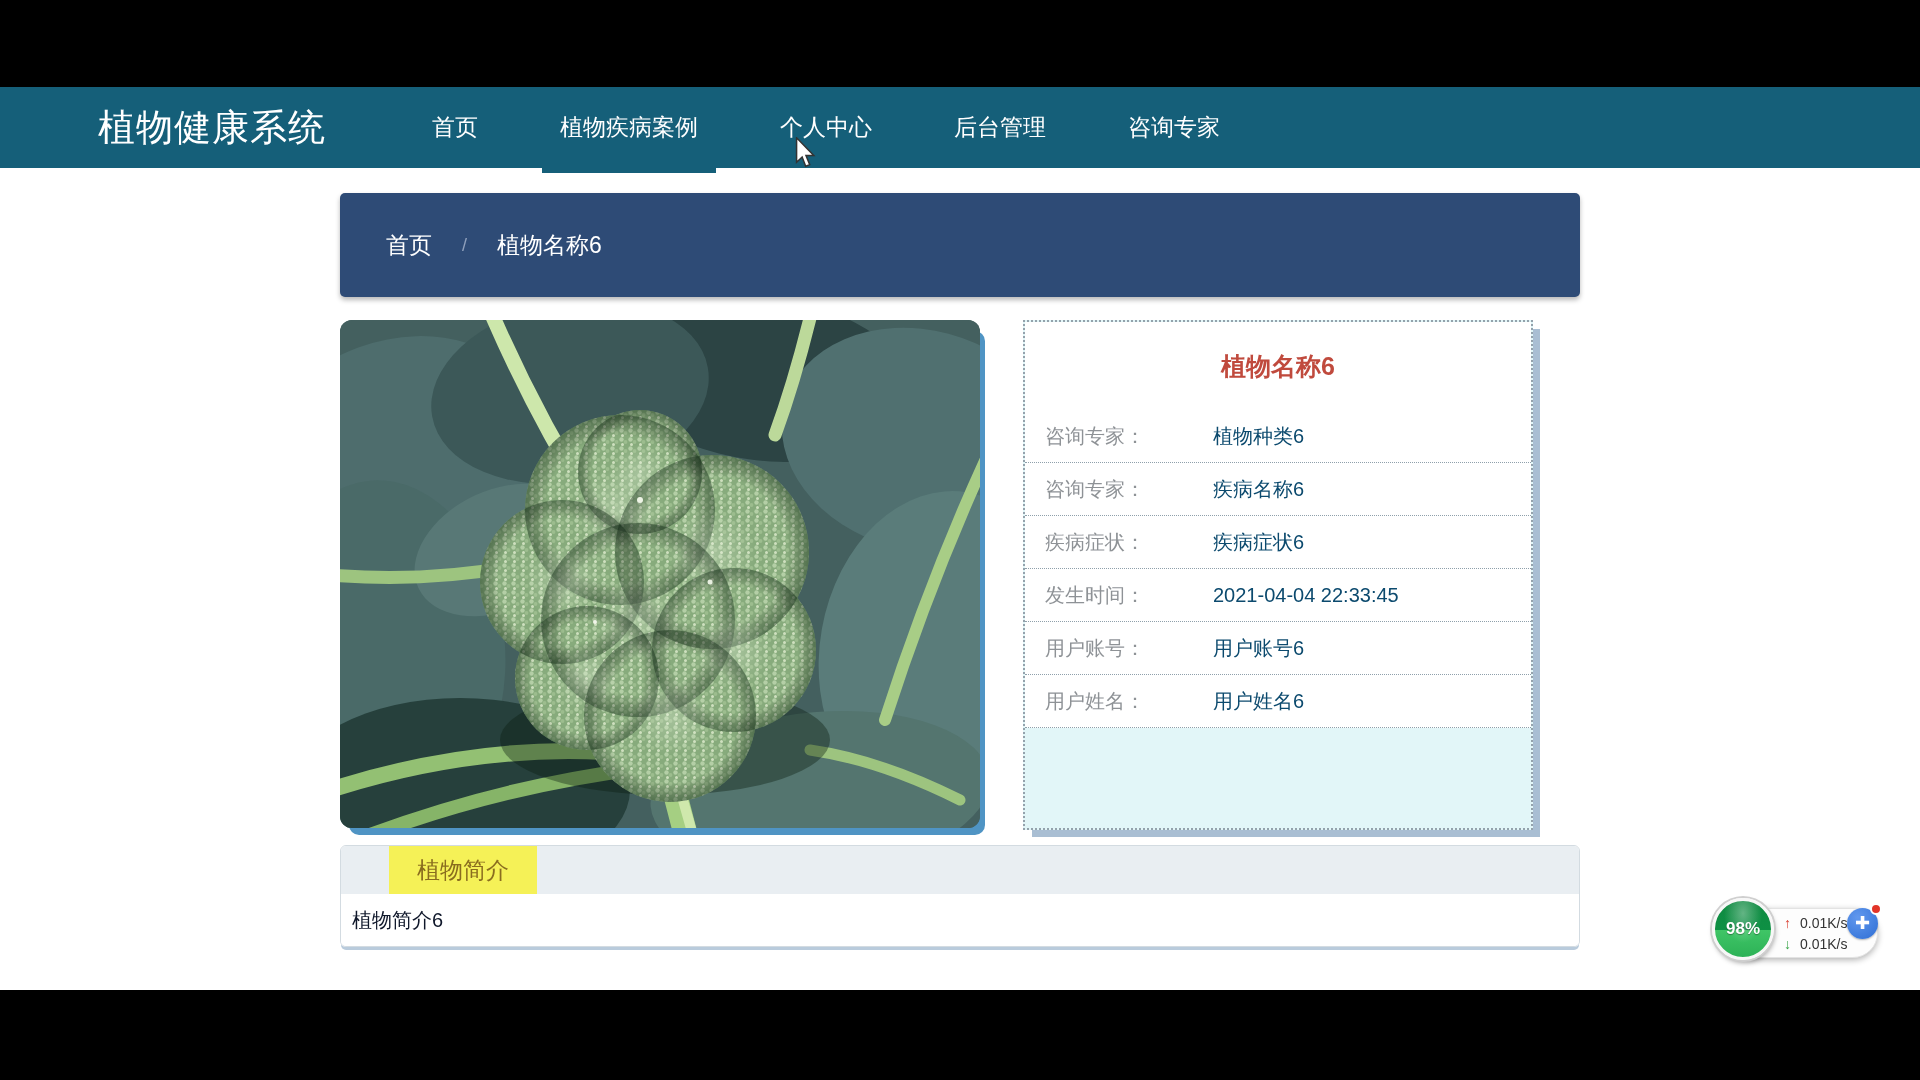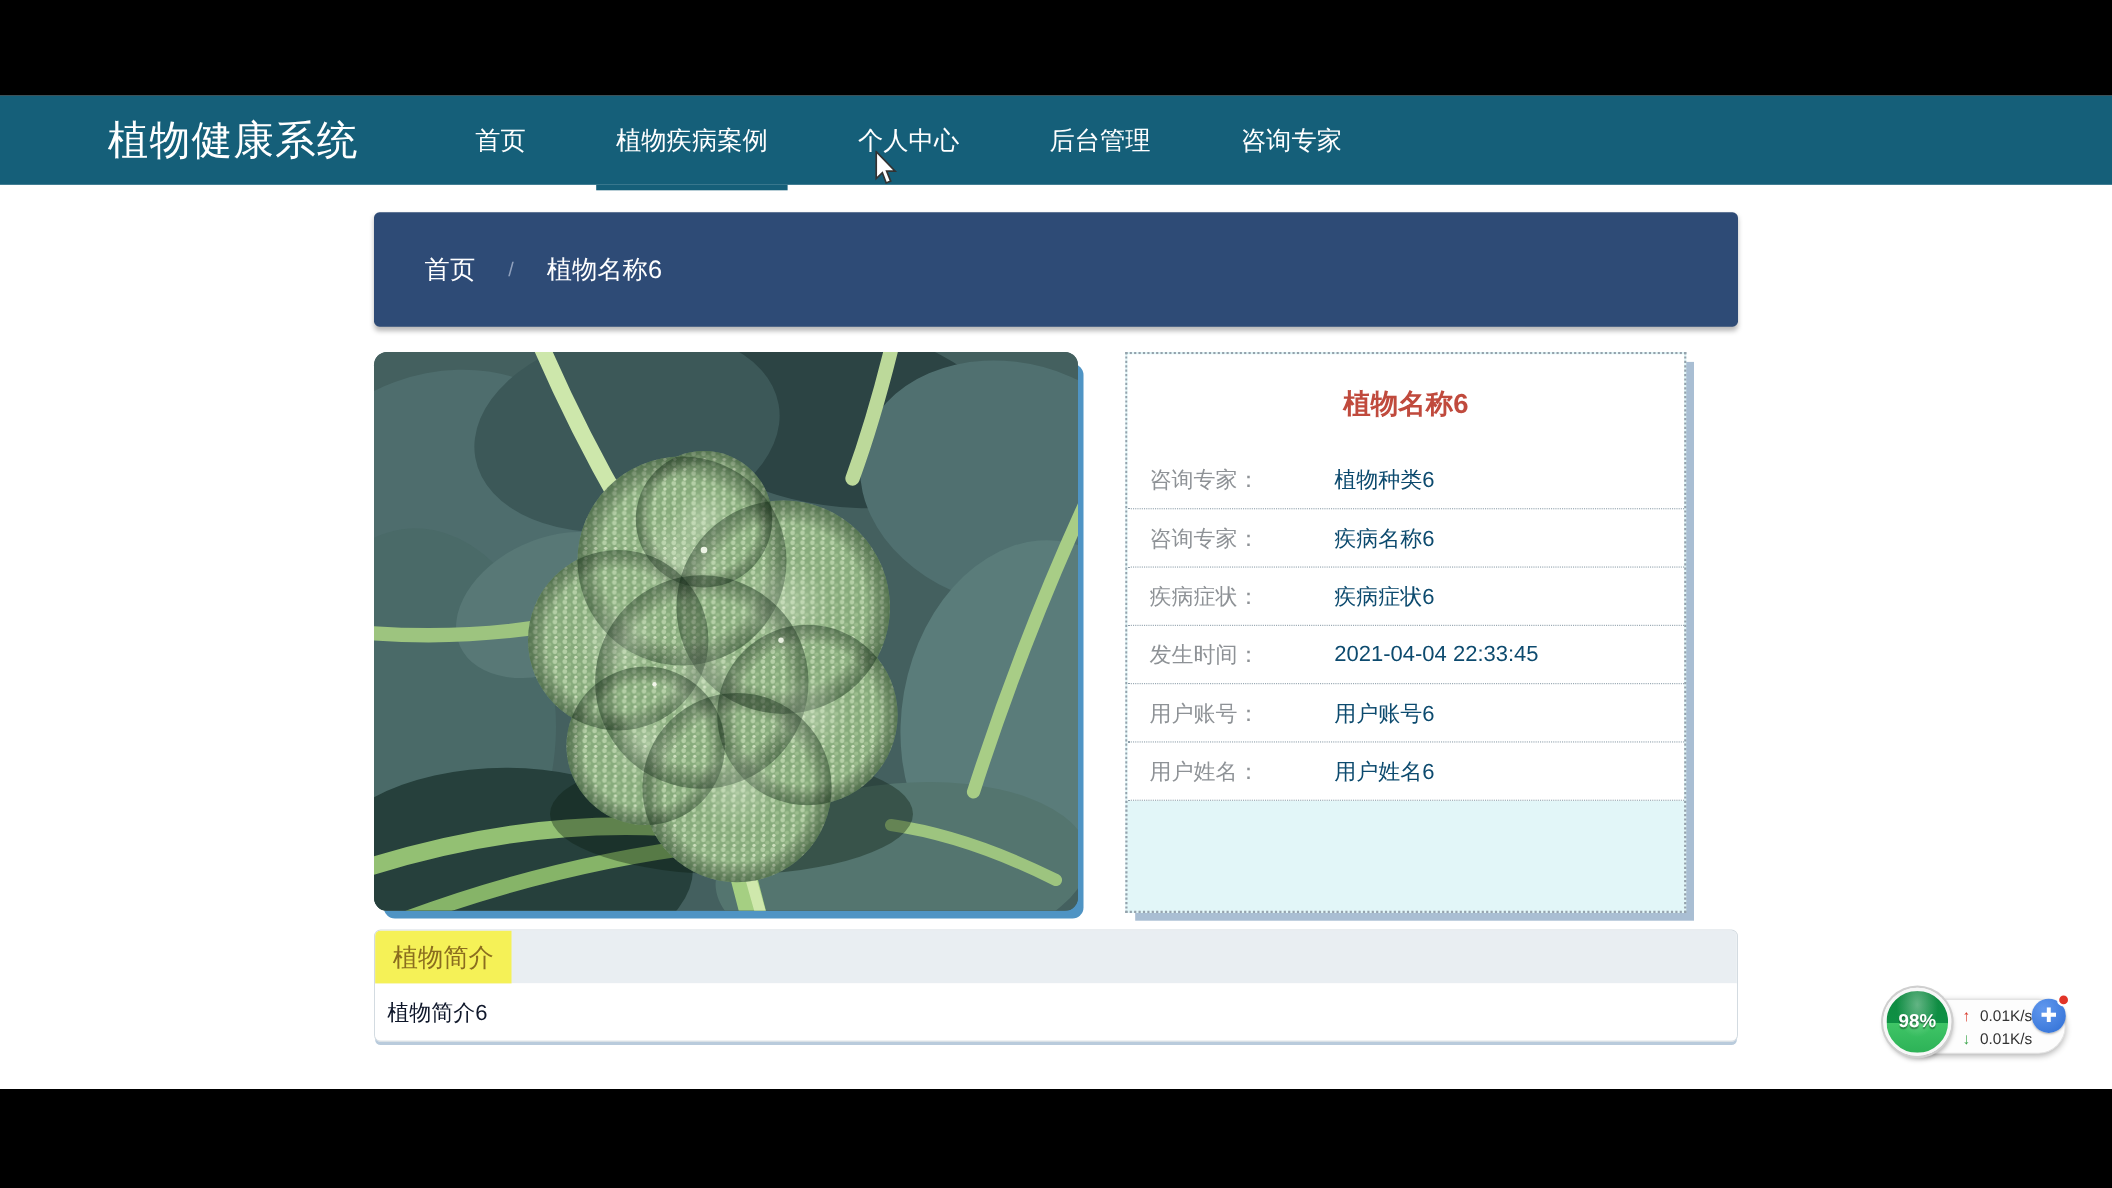--- a/index.html
+++ b/index.html
@@ -67,22 +67,22 @@
   .row-value { color:#0c4a6e; }
 
   
   .intro {
     position:absolute; left:340px; top:758px; width:1240px;
     border:1px solid #d3dbe1; border-radius:6px; overflow:hidden;
     box-shadow:0 4px 0 -1px #b9cbdc;
   }
   .intro-head { height:48px; background:#e9eef2; }
   .intro-tag {
-    display:inline-block; height:48px; line-height:48px; padding:0 16px;
-    background:#f5f157; color:#8a6d1f; font-size:23px;
+    display:inline-block; height:48px; line-height:48px; padding:0 28px;
+    background:#f5f157; color:#8a6d1f; font-size:23px;margin-left:48px;
   }
   .intro-body {
     height:52px; background:#fff; display:flex; align-items:center;
     padding-left:11px; font-size:20px; color:#0f172a;
   }
 
   
   .tooltip {
     position:absolute; left:0; bottom:0; height:26px;
     background:#f2f2f2; border:1px solid #c9c9c9; border-left:none; border-bottom:none;

